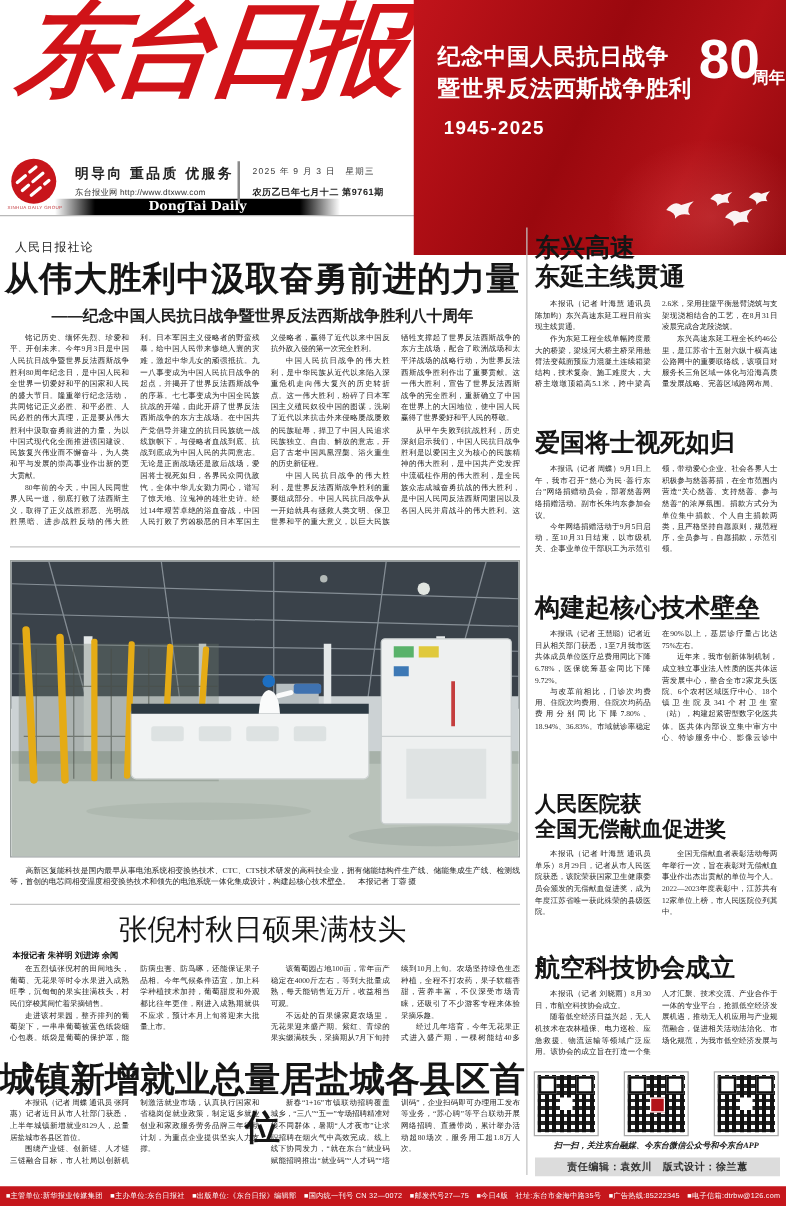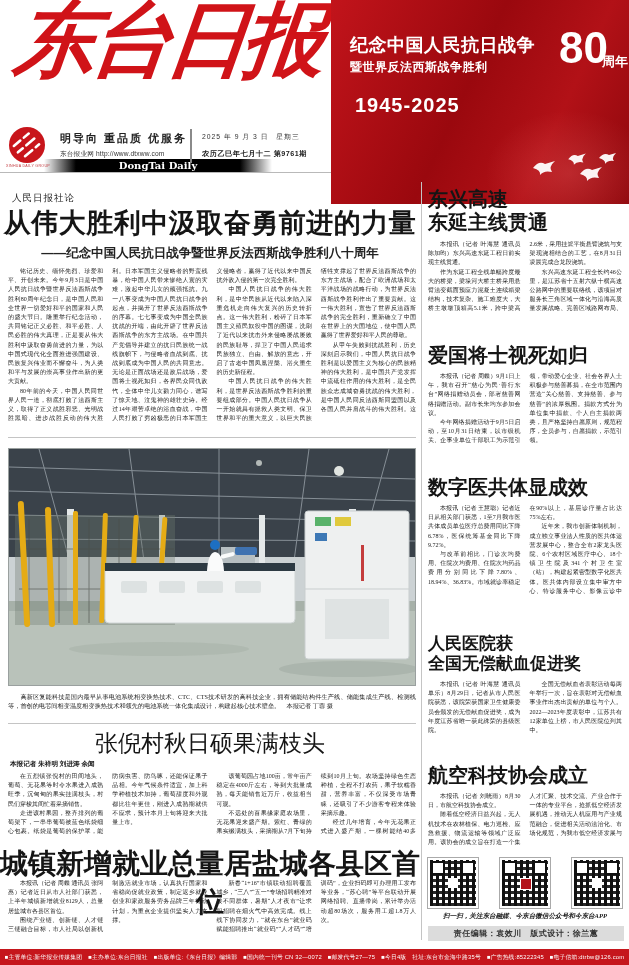--- a/index.html
+++ b/index.html
@@ -21,24 +21,24 @@
   .website{position:absolute;left:60px;top:150px;font-size:6.6px;color:#333;text-decoration:none;letter-spacing:.2px;}
   .mast-vline{position:absolute;left:190px;top:129px;width:2px;height:34px;background:#8a8a8a;}
   .date1{position:absolute;left:202px;top:132px;font-size:6.8px;color:#333;letter-spacing:1px;}
   .date2{position:absolute;left:202px;top:149px;font-size:7.2px;font-weight:bold;color:#222;letter-spacing:.5px;}
   .header-rule{position:absolute;left:0;top:172px;width:629px;height:1px;background:#b9b9b9;}
   
   .banner{position:absolute;left:331px;top:0;width:298px;height:204px;overflow:hidden;
     background:radial-gradient(120px 90px at 80% 85%,rgba(255,120,120,.25),rgba(0,0,0,0) 70%),
                linear-gradient(115deg,#c2141b,#9a080e 45%,#b21117 72%,#8e070c);}
   .banner .bl1{position:absolute;left:19px;top:33px;font-size:18px;font-weight:900;color:#fff;letter-spacing:.5px;}
-  .banner .bl2{position:absolute;left:19px;top:59px;font-size:12px;font-weight:900;color:#fff;letter-spacing:.5px;}
+  .banner .bl2{position:absolute;left:19px;top:59px;font-size:18px;font-weight:900;color:#fff;letter-spacing:.5px;}
   .banner .bnum{position:absolute;left:228px;top:26px;font-size:44px;font-weight:900;color:#fff;line-height:1;}
   .banner .bsuf{position:absolute;left:271px;top:53px;font-size:13px;font-weight:900;color:#fff;}
-  .banner .byears{position:absolute;left:24px;top:94px;font-size:20px;font-weight:900;color:#fff;letter-spacing:1px;}
+  .banner .byears{position:absolute;left:24px;top:94px;font-size:15px;font-weight:900;color:#fff;letter-spacing:1px;}
   .banner svg{position:absolute;right:8px;bottom:14px;}
   
   .cols{text-align:justify;font-family:"Liberation Serif",serif;font-size:6px;line-height:9.2px;
         color:#1c1c1c;column-gap:9px;overflow:hidden;}
   .cols p{margin:0;text-indent:2em;}
   .c4{column-count:4;}
   .c2{column-count:2;}
   .rule{position:absolute;background:#c4c4c4;height:1px;}
   
   .kicker{position:absolute;left:12px;top:192px;font-size:9.5px;color:#222;letter-spacing:1px;}
@@ -248,21 +248,21 @@
       <p>作为东延工程全线单幅跨度最大的桥梁，梁垛河大桥主桥采用悬臂法变截面预应力混凝土连续箱梁结构，技术复杂、施工难度大，大桥主墩墩顶箱高5.1米，跨中梁高2.6米，采用挂篮平衡悬臂浇筑与支架现浇相结合的工艺，在8月31日凌晨完成合龙段浇筑。</p>
       <p>东兴高速东延工程全长约46公里，是江苏省十五射六纵十横高速公路网中的重要联络线，该项目对服务长三角区域一体化与沿海高质量发展战略、完善区域路网布局、促进东台地区产业升级和旅游资源开发具有重大意义。</p>
     </div>
 
   <div class="sb-hl hl20" style="top:344px;">爱国将士视死如归</div>
   <div class="sb-body cols c2" style="top:372px;height:80px;">
       <p>本报讯（记者 周蝶）9月1日上午，我市召开“慈心为民·善行东台”网络捐赠动员会，部署慈善网络捐赠活动。副市长朱均东参加会议。</p>
       <p>今年网络捐赠活动于9月5日启动，至10月31日结束，以市级机关、企事业单位干部职工为示范引领，带动爱心企业、社会各界人士积极参与慈善募捐，在全市范围内营造“关心慈善、支持慈善、参与慈善”的浓厚氛围。捐款方式分为单位集中捐款、个人自主捐款两类，且严格坚持自愿原则，规范程序，全员参与，自愿捐款，示范引领。</p>
     </div>
 
-  <div class="sb-hl hl20" style="top:476px;">数字医共体显成效</div>
+  <div class="sb-hl hl20" style="top:476px;">构建起核心技术壁垒</div>
   <div class="sb-body cols c2" style="top:504px;height:100px;">
       <p>本报讯（记者 王慧聪）记者近日从相关部门获悉，1至7月我市医共体成员单位医疗总费用同比下降6.78%，医保统筹基金同比下降9.72%。</p>
       <p>与改革前相比，门诊次均费用、住院次均费用、住院次均药品费用分别同比下降7.80%、18.94%、36.83%。市域就诊率稳定在90%以上，基层诊疗量占比达75%左右。</p>
       <p>近年来，我市创新体制机制，成立独立事业法人性质的医共体运营发展中心，整合全市2家龙头医院、6个农村区域医疗中心、18个镇卫生院及341个村卫生室（站），构建起紧密型数字化医共体。医共体内部设立集中审方中心、特诊服务中心、影像云诊中心、健康随访中心等十大中心，涵盖区域审方、药物配供、双向转诊等二十四项共享功能，全面打通救治诊断、检查检验、院外服务、运行管理各环节，有力推动优质医疗资源共享，持续提升基层医疗服务水平。</p>
     </div>
 
   <div class="sb-hl hl17" style="top:634px;">
     <div>人民医院获</div>
     <div>全国无偿献血促进奖</div>
   </div>

